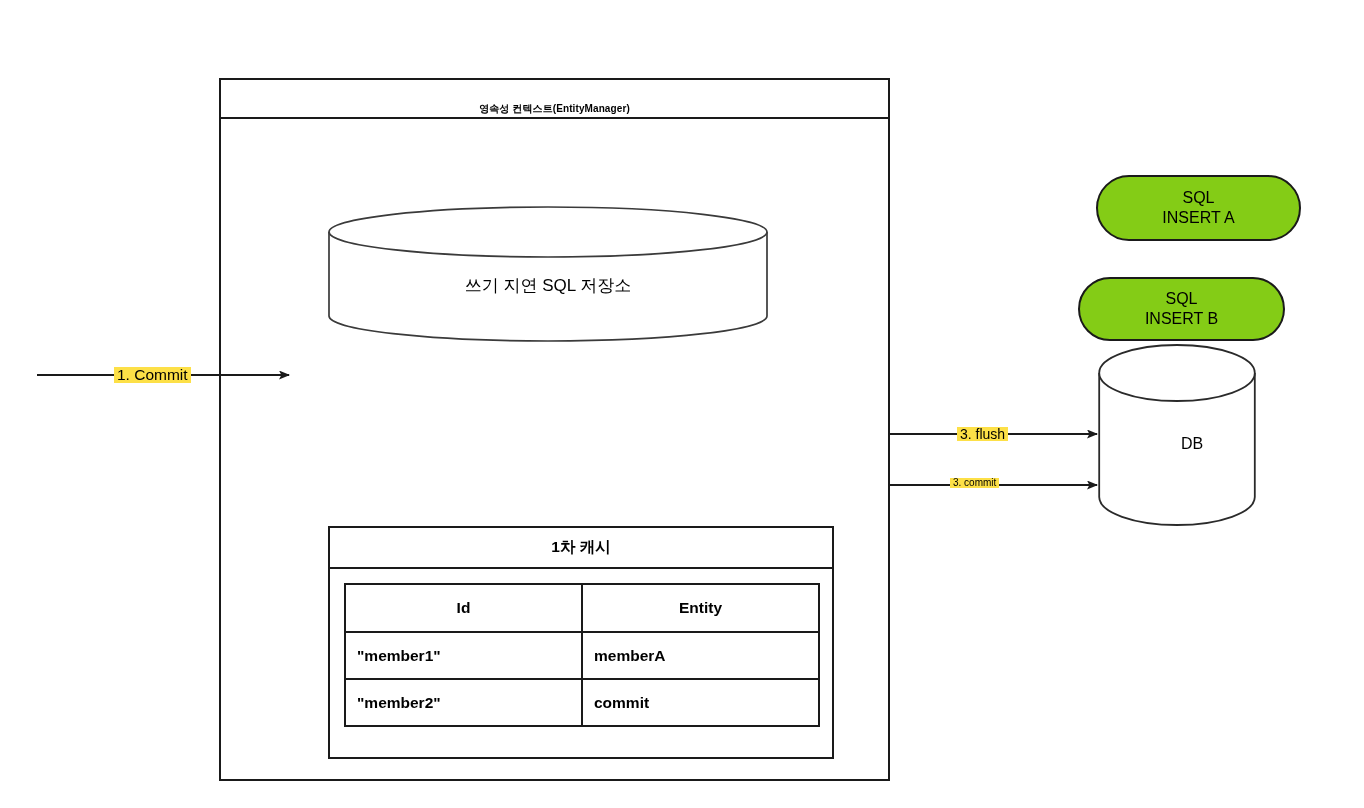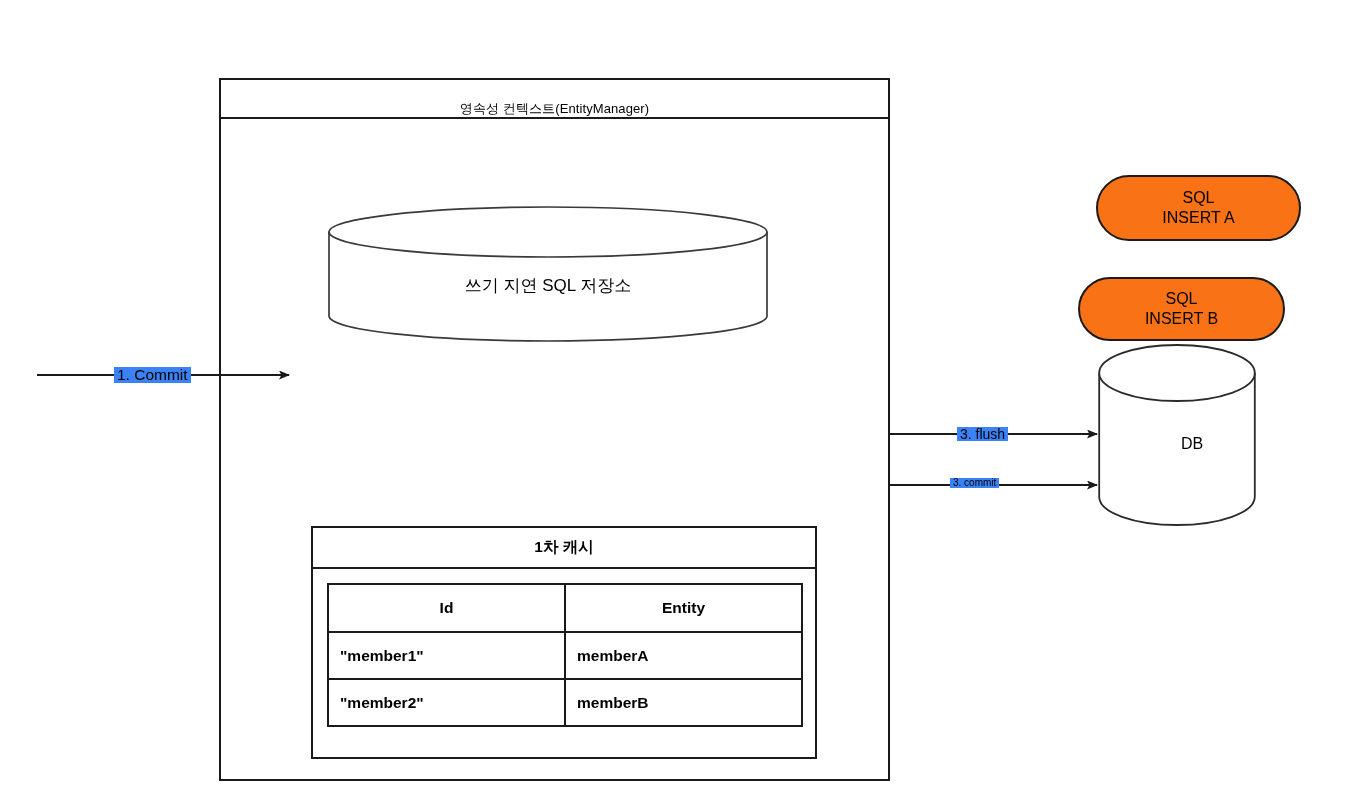--- a/index.html
+++ b/index.html
@@ -42,22 +42,22 @@
     top: 78px;
     width: 671px;
     height: 41px;
     border: 2px solid #1a1a1a;
     box-sizing: border-box;
     display: flex;
     align-items: center;
     justify-content: center;
   }
   #pc-header .title {
-    font-size: 13px;
-    font-weight: normal;
+    font-size: 10px;
+    font-weight: bold;
     letter-spacing: 0.1px;
     line-height: 1;
     margin-top: 20px;
   }
 
   
   #sql-store {
     left: 328px;
     top: 206px;
     width: 438px;
@@ -77,21 +77,21 @@
     display: flex;
     align-items: center;
     justify-content: center;
     font-size: 17px;
     padding-top: 22px;
     box-sizing: border-box;
   }
 
   
   #cache-box {
-    left: 311px;
+    left: 328px;
     top: 526px;
     width: 506px;
     height: 233px;
     border: 2px solid #1a1a1a;
   }
   #cache-title-row {
     position: absolute;
     left: 0;
     top: 0;
     width: 100%;
@@ -137,21 +137,21 @@
   
   .sql-pill {
     border: 2px solid #1a1a1a;
     border-radius: 34px;
     display: flex;
     flex-direction: column;
     align-items: center;
     justify-content: center;
     line-height: 1.28;
     font-size: 16px;
-    background: #f97316;
+    background: #84cc16;
     z-index: 3;
   }
   #sql-insert-a {
     left: 1096px;
     top: 175px;
     width: 205px;
     height: 66px;
   }
   #sql-insert-b {
     left: 1078px;
@@ -183,21 +183,21 @@
     align-items: center;
     justify-content: center;
     font-size: 16px;
     padding-top: 18px;
     box-sizing: border-box;
   }
 
   
   .arrow-label {
     position: absolute;
-    background: #3b82f6;
+    background: #fde047;
     padding: 0 3px;
     font-size: 15px;
     white-space: nowrap;
     line-height: 1;
   }
   #label-commit {
     left: 114px;
     top: 367px;
     font-size: 15.5px;
   }
@@ -264,21 +264,21 @@
         <th>Entity</th>
       </tr>
     </thead>
     <tbody>
       <tr>
         <td>"member1"</td>
         <td>memberA</td>
       </tr>
       <tr>
         <td>"member2"</td>
-        <td>memberB</td>
+        <td>commit</td>
       </tr>
     </tbody>
   </table>
 </div>
 
 <div class="node sql-pill" id="sql-insert-a">
   <span>SQL</span>
   <span>INSERT A</span>
 </div>
 

